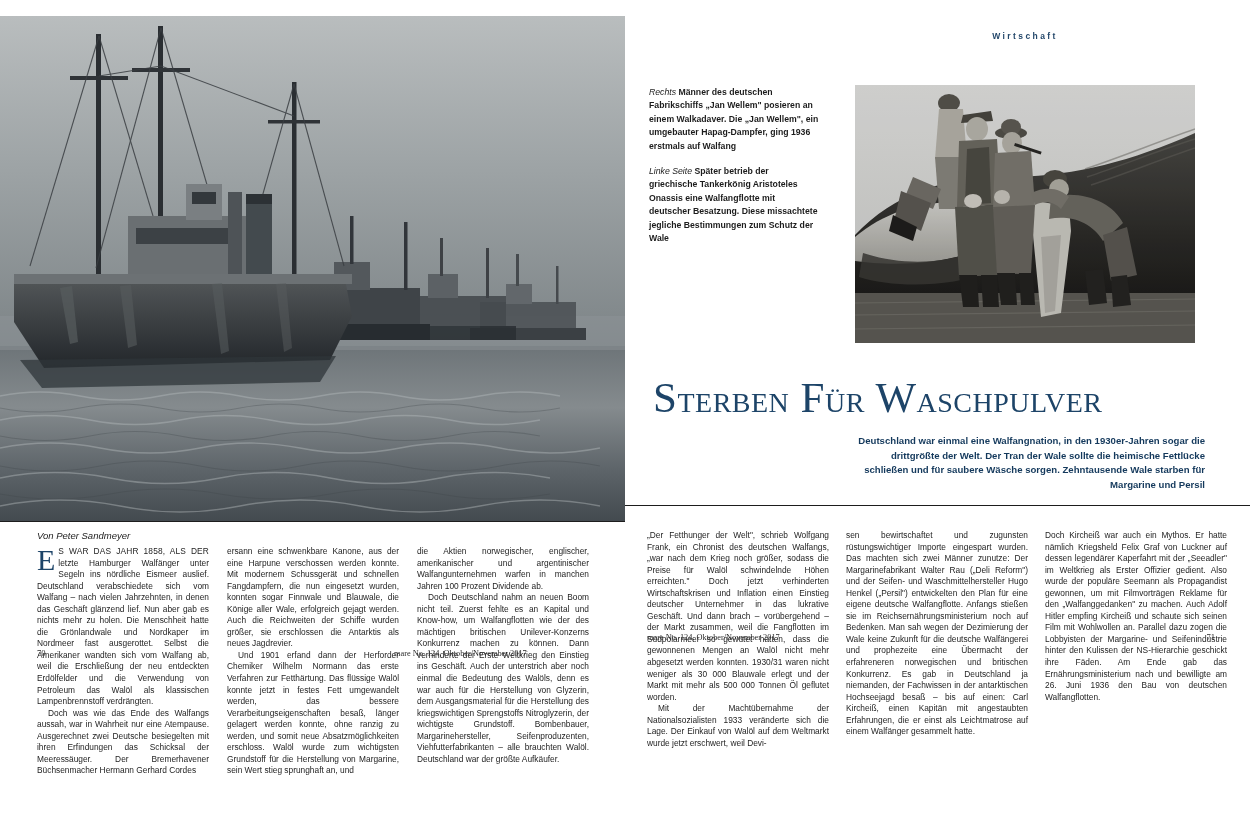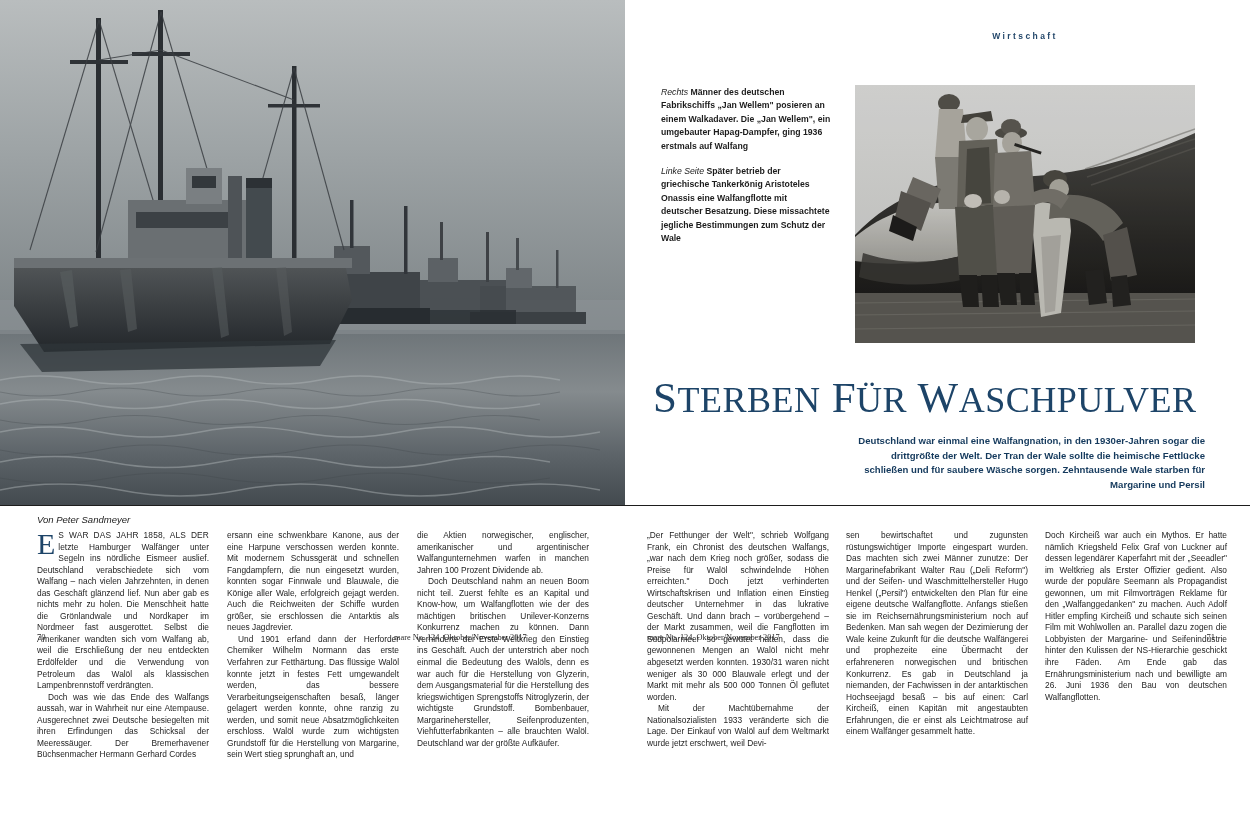--- a/index.html
+++ b/index.html
@@ -5,21 +5,21 @@
   html,body{margin:0;padding:0;}
   body{
     width:1250px;height:834px;
     background:#ffffff;
     font-family:"Liberation Sans", sans-serif;
     overflow:hidden;
     position:relative;
   }
   .spread{position:absolute;inset:0;display:flex;}
   .page{position:relative;height:660px;}
-  .page-left{width:625px;}
+  .page-left{width:625px;margin-top:16px;}
   .page-right{width:625px;}
 
   
   .photo-left{
     position:absolute;left:0;top:0;width:625px;height:505px;
     overflow:hidden;background:#6f767a;
   }
   .photo-left svg{display:block;width:625px;height:505px;}
 
   
@@ -32,39 +32,39 @@
   
   .running-head{
     position:absolute;left:230px;top:31px;width:340px;
     text-align:center;
     font-size:8.5px;font-weight:bold;letter-spacing:2.4px;
     color:#24486b;
   }
 
   
   .captions{
-    position:absolute;left:36px;top:86px;width:170px;
+    position:absolute;left:24px;top:86px;width:170px;
     font-size:8.7px;line-height:13.4px;font-weight:bold;color:#1c1c1c;
   }
   .captions .cap{margin-bottom:12px;}
   .captions .cap:last-child{margin-bottom:8px;}
   .captions em{font-style:italic;font-weight:normal;}
 
   
   .headline{
     position:absolute;left:28px;top:374px;width:566px;
     font-family:"Liberation Serif", serif;
     color:#1d4468;
     font-size:43px;
     line-height:48px;
     letter-spacing:0.5px;
     white-space:nowrap;
   }
   .headline .cap{font-size:43px;}
-  .headline .sc{font-size:36px;}
+  .headline .sc{font-size:28px;}
 
   
   .deck{
     position:absolute;left:230px;top:434px;width:350px;
     font-size:9.6px;line-height:14.6px;font-weight:bold;color:#14395c;text-align:right;
   }
 
   
   .rule{
     position:absolute;left:0;top:505px;width:625px;height:1px;background:#1d1d1d;

